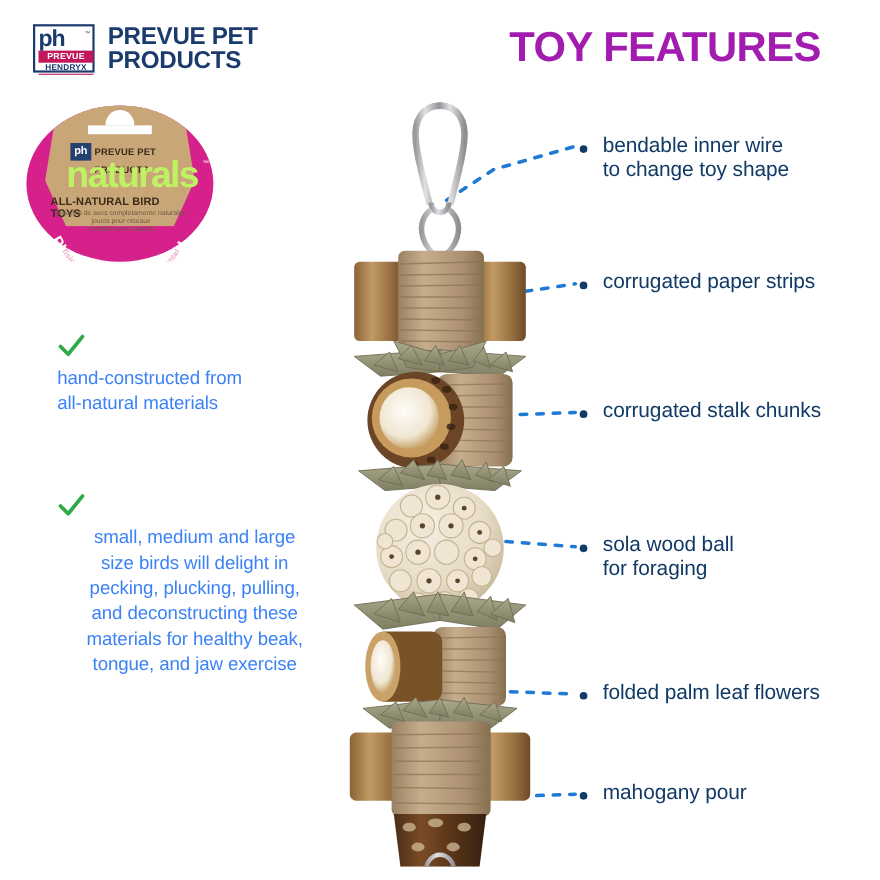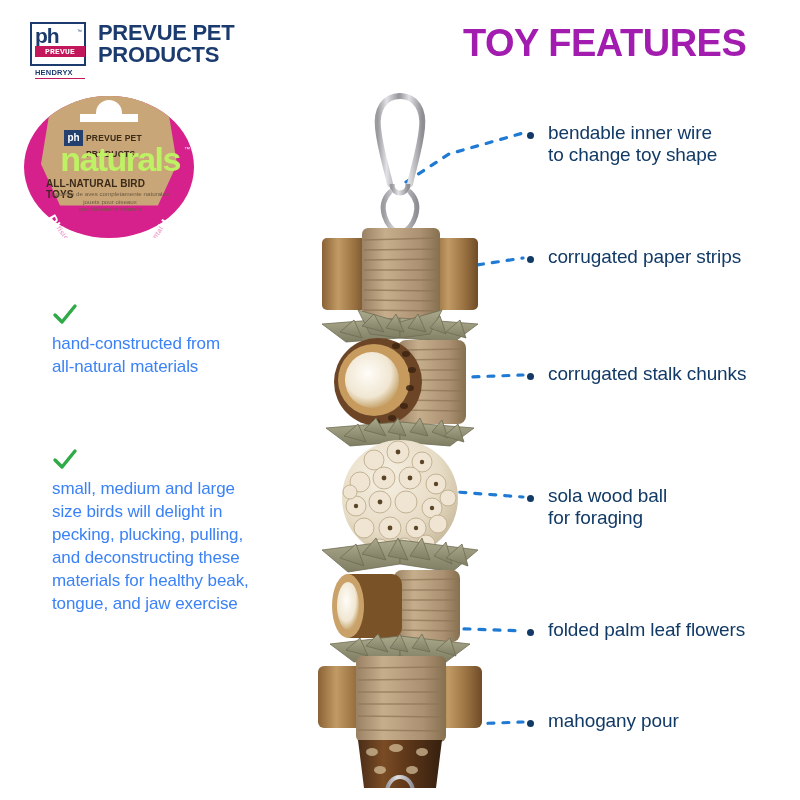--- a/index.html
+++ b/index.html
@@ -18,25 +18,25 @@
   }
   #logo-ph{
     position:absolute;left:3px;top:0px;width:50px;height:23px;
     font-weight:bold;font-size:21px;color:#1b3b6f;line-height:23px;
     letter-spacing:-1px;font-family:"Liberation Sans",sans-serif;
   }
   #logo-tm{position:absolute;left:45px;top:4px;font-size:5px;color:#1b3b6f;}
   #logo-prevue{
     position:absolute;left:3px;top:22px;width:50px;height:11px;
     background:#c2185b;color:#ffffff;font-size:8px;font-weight:bold;
-    text-align:center;line-height:11px;letter-spacing:.2px;font-family:Liberation Mono, monospace;
+    text-align:center;line-height:11px;letter-spacing:.2px;
   }
   #logo-hendryx{
-    position:absolute;left:3px;top:44px;width:50px;height:10px;
-    color:#1b3b6f;font-size:7.5px;font-weight:bold;text-align:left;
+    position:absolute;left:3px;top:33px;width:50px;height:10px;
+    color:#1b3b6f;font-size:7.5px;font-weight:bold;text-align:center;
     line-height:10px;letter-spacing:.2px;border-bottom:1.5px solid #c2185b;
   }
   #brand-name{
     left:98px;top:22px;width:200px;color:#1b3b6f;font-weight:bold;
     font-size:22px;line-height:22px;letter-spacing:-.3px;
   }
 
   
   #naturals-label{left:24px;top:88px;width:170px;height:150px;}
   #label-disc{
@@ -98,21 +98,21 @@
 
   
   .benefit{position:absolute;width:250px;}
   .benefit .check{
     width:26px;height:26px;display:block;margin-bottom:4px;
   }
   .benefit .btext{
     color:#3b82f6;font-size:17px;line-height:23px;letter-spacing:-.1px;
   }
   #benefit-0{left:52px;top:302px;}
-  #benefit-1{left:52px;top:447px;}
+  #benefit-1{left:52px;top:447px;text-align:center;}
 
   
   .callout{position:absolute;}
   .callout .dot{
     position:absolute;left:0;top:6px;width:7px;height:7px;border-radius:50%;
     background:#123a66;
   }
   .callout .ctext{
     position:absolute;left:21px;top:-4px;width:250px;color:#123a66;
     font-size:19px;line-height:22px;letter-spacing:-.1px;

